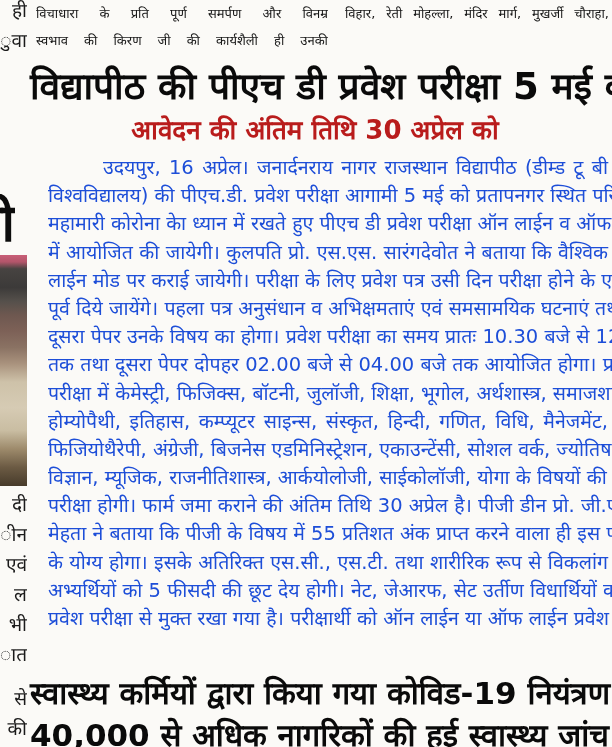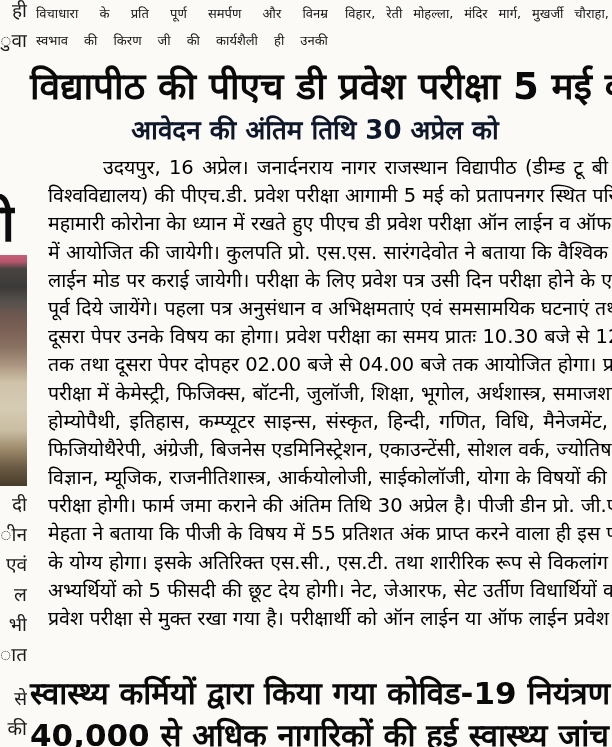--- a/index.html
+++ b/index.html
@@ -44,27 +44,27 @@
   #top-col-left{left:36px;width:292px;}
   #top-col-right{left:345px;width:264px;}
   
   #main-headline{
     position:absolute;left:30px;top:62px;width:570px;
     text-align:center;font-size:37px;font-weight:700;color:#0a0a0a;
     line-height:50px;white-space:nowrap;
   }
   #sub-headline{
     position:absolute;left:30px;top:112px;width:570px;
-    text-align:center;font-size:26px;font-weight:700;color:#0f172a;
+    text-align:center;font-size:26px;font-weight:700;color:#b91c1c;
     line-height:36px;white-space:nowrap;
   }
   
   #article-body{
     position:absolute;left:48px;top:154px;width:560px;
-    font-size:19.5px;color:#000000;
+    font-size:19.5px;color:#1d4ed8;
   }
   #article-body .bline{
     height:28.2px;line-height:28.2px;overflow:visible;
     text-align:justify;text-align-last:justify;white-space:nowrap;
   }
   #article-body .bline.first{padding-left:55px;}
   #article-body .bline.last{text-align-last:left;white-space:normal;}
   
   #bottom-headline-line1{
     position:absolute;left:30px;top:672px;width:578px;

